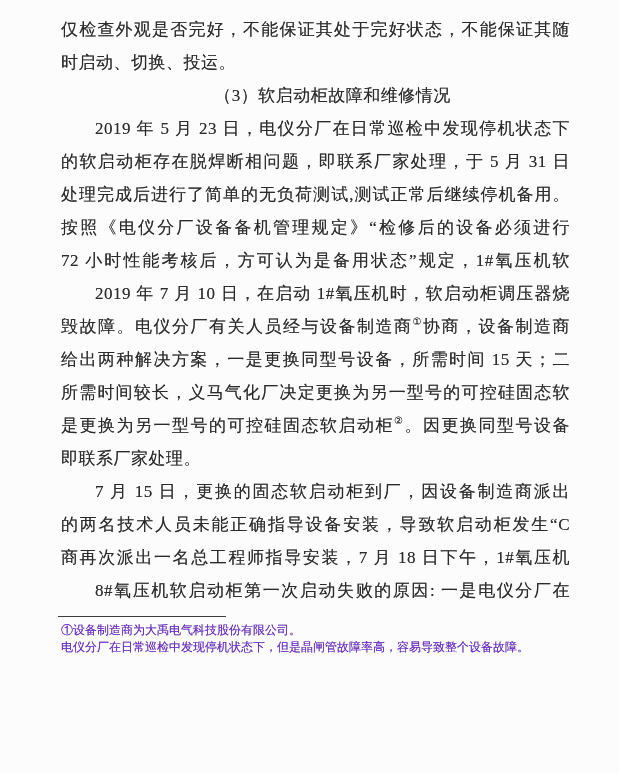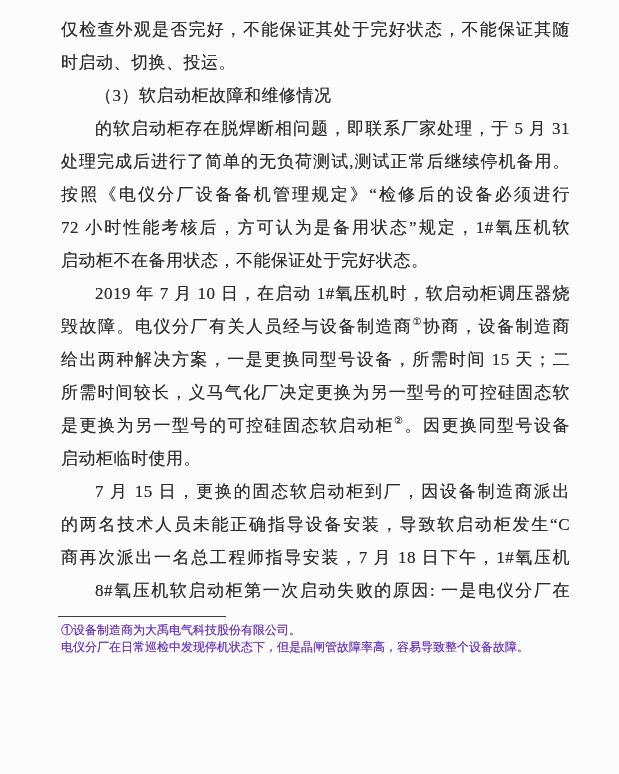--- a/index.html
+++ b/index.html
@@ -25,21 +25,21 @@
     height: 33px;
     overflow: hidden;
     text-shadow: 0 0 0.6px rgba(70,70,70,0.65);
     letter-spacing: 0.5px;
   }
   .line.j {
     text-align: justify;
     text-align-last: justify;
     text-justify: inter-character;
   }
-  .para.indent .line:first-child { text-indent: 2em; }
+  .para.indent .line:first-child { text-indent: 2em; text-align: center; }
   .sup {
     font-size: 10px;
     vertical-align: super;
     line-height: 0;
   }
   .footnotes { margin-top: 9px; }
   .fn-sep {
     width: 168px;
     height: 0;
     border-top: 1.5px solid #3c3c3c;
@@ -60,33 +60,33 @@
 <div class="page">
   <div class="doc-body" id="doc-body">
       <div class="para">
         <div class="line j">仅检查外观是否完好，不能保证其处于完好状态，不能保证其随</div>
         <div class="line">时启动、切换、投运。</div>
       </div>
       <div class="para indent">
         <div class="line">（3）软启动柜故障和维修情况</div>
       </div>
       <div class="para indent">
+        <div class="line j">2019 年 5 月 23 日，电仪分厂在日常巡检中发现停机状态下</div>
         <div class="line j">的软启动柜存在脱焊断相问题，即联系厂家处理，于 5 月 31 日</div>
         <div class="line j">处理完成后进行了简单的无负荷测试,测试正常后继续停机备用。</div>
         <div class="line j">按照《电仪分厂设备备机管理规定》“检修后的设备必须进行</div>
         <div class="line j">72 小时性能考核后，方可认为是备用状态”规定，1#氧压机软</div>
-        <div class="line">启动柜不在备用状态，不能保证处于完好状态。</div>
       </div>
       <div class="para indent">
         <div class="line j">2019 年 7 月 10 日，在启动 1#氧压机时，软启动柜调压器烧</div>
         <div class="line j"><span>毁故障。电仪分厂有关人员经与设备制造商</span><span class="sup">①</span><span>协商，设备制造商</span></div>
         <div class="line j">给出两种解决方案，一是更换同型号设备，所需时间 15 天；二</div>
         <div class="line j">所需时间较长，义马气化厂决定更换为另一型号的可控硅固态软</div>
         <div class="line j"><span>是更换为另一型号的可控硅固态软启动柜</span><span class="sup">②</span><span>。因更换同型号设备</span></div>
-        <div class="line">启动柜临时使用。</div>
+        <div class="line">即联系厂家处理。</div>
       </div>
       <div class="para indent">
         <div class="line j">7 月 15 日，更换的固态软启动柜到厂，因设备制造商派出</div>
         <div class="line j">的两名技术人员未能正确指导设备安装，导致软启动柜发生“C</div>
         <div class="line j">商再次派出一名总工程师指导安装，7 月 18 日下午，1#氧压机</div>
       </div>
       <div class="para indent">
         <div class="line j">8#氧压机软启动柜第一次启动失败的原因: 一是电仪分厂在</div>
       </div>
     </div>

